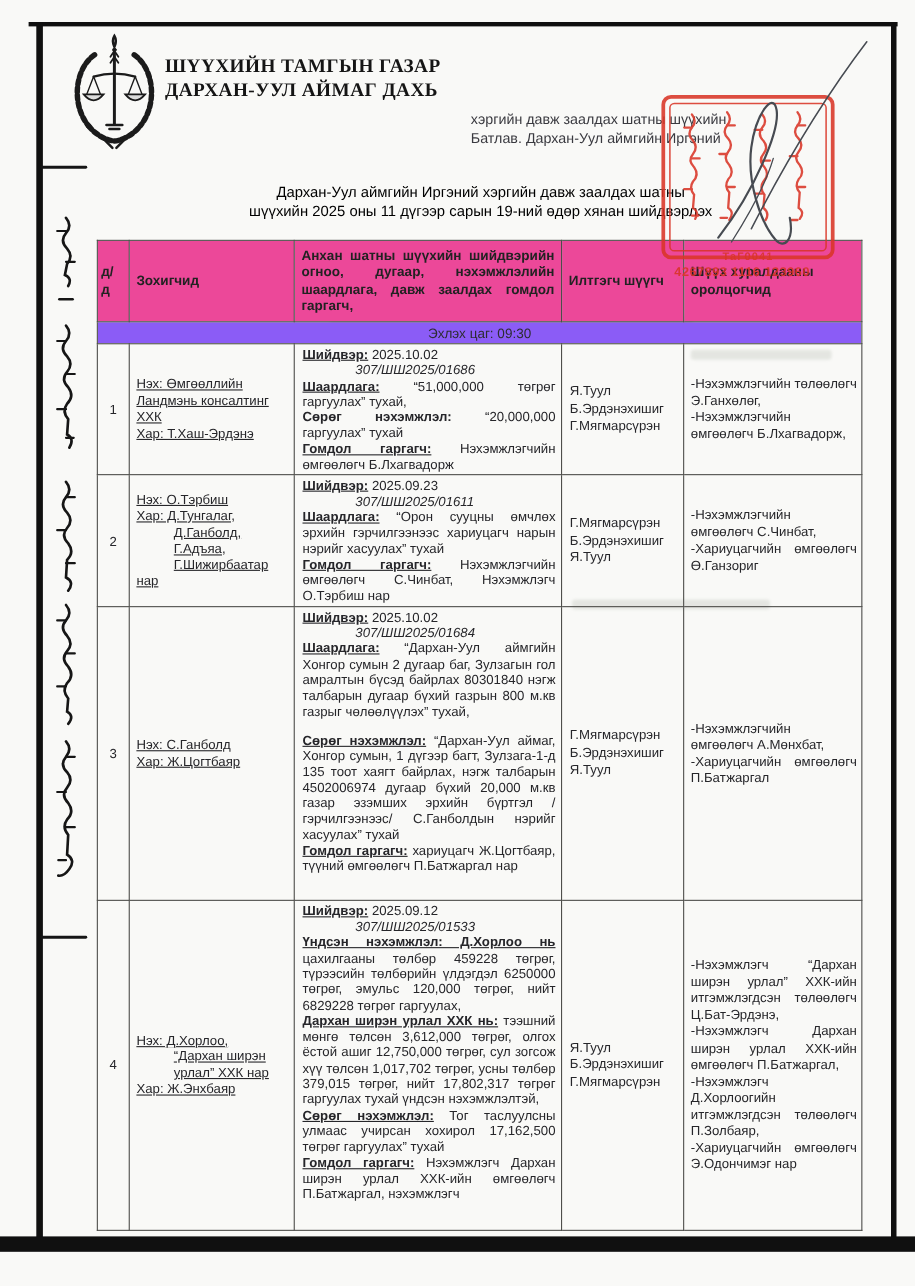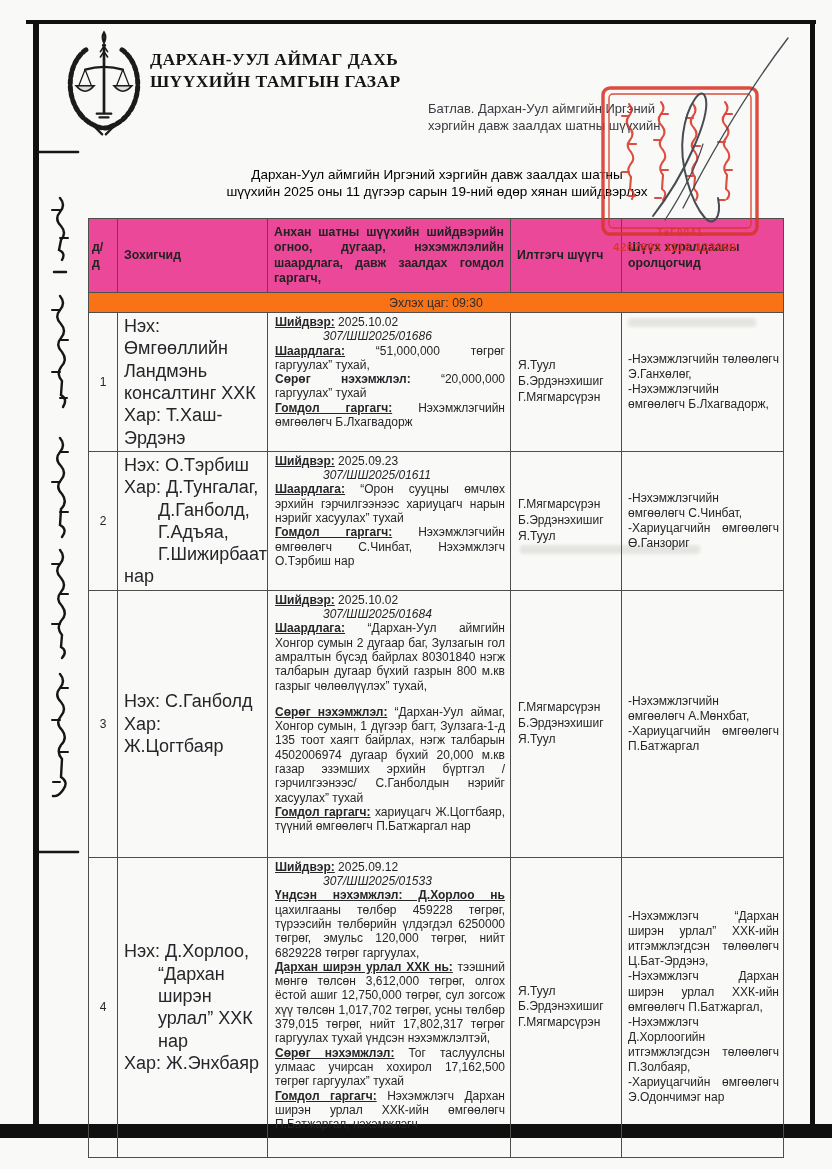--- a/index.html
+++ b/index.html
@@ -20,23 +20,23 @@
   .doctitle{position:absolute;left:96px;top:166px;width:682px;text-align:center;
             font-size:13.5px;line-height:17px;color:#000000;}
   
   .tablewrap{position:absolute;left:88px;top:218px;z-index:2;}
   table{border-collapse:collapse;table-layout:fixed;width:695px;}
   td,th{border:1.4px solid #4e4e4b;overflow:hidden;}
   thead th{background:#ec4899;font-size:12.3px;font-weight:bold;text-align:left;
            line-height:1.25;padding:4px 6px;vertical-align:middle;color:#222;}
   thead th.jst{text-align:justify;}
   thead th.c1h{text-align:left;padding:4px 3px;}
-  .start-row td{height:19px;text-align:center;font-size:12.3px;background:#f97316;padding:0 2px;color:#2c2c30;}
+  .start-row td{height:19px;text-align:center;font-size:12.3px;background:#8b5cf6;padding:0 2px;color:#2c2c30;}
   .no-cell{text-align:center;font-size:12px;vertical-align:middle;}
-  .parties-cell{vertical-align:middle;font-size:18px;line-height:1.24;padding:2px 4px 2px 6px;}
+  .parties-cell{vertical-align:middle;font-size:12px;line-height:1.24;padding:2px 4px 2px 6px;text-decoration:underline;}
   .parties-cell .ind{padding-left:34px;}
   .decision-cell{vertical-align:top;font-size:12px;line-height:14.3px;padding:2px 5px 2px 7px;}
   .para{text-align:justify;}
   .para.ind{padding-left:48px;text-align:left;font-style:italic;}
   .para.gap{margin-top:12px;}
   .bu{font-weight:bold;text-decoration:underline;}
   .b{font-weight:bold;}
   .judges-cell{vertical-align:middle;font-size:12px;line-height:1.32;padding:2px 4px 2px 7px;}
   .parts-cell{vertical-align:middle;font-size:12px;line-height:1.26;padding:2px 4px 2px 6px;}
   .parts-cell div{text-align:justify;}
@@ -81,27 +81,27 @@
       <path d="M19,62 Q29,74 39,62 Z" stroke-width="1.8" fill="#1b1b1b" fill-opacity=".12"></path>
 
       <path d="M71,44 L64,62 M71,44 L78,62" stroke-width="1.4"></path>
       <path d="M61,62 Q71,74 81,62 Z" stroke-width="1.8" fill="#1b1b1b" fill-opacity=".12"></path>
 
       <path d="M42,93 h16 M45,97 h10" stroke-width="2.6"></path>
     </g>
   </svg>
 
   <div class="orgname">
+    <div>ШҮҮХИЙН ТАМГЫН ГАЗАР</div>
     <div>ДАРХАН-УУЛ АЙМАГ ДАХЬ</div>
-    <div>ШҮҮХИЙН ТАМГЫН ГАЗАР</div>
   </div>
 
   <div class="approval">
+    <div>хэргийн давж заалдах шатны шүүхийн</div>
     <div>Батлав.  Дархан-Уул аймгийн Иргэний</div>
-    <div>хэргийн давж заалдах шатны шүүхийн</div>
   </div>
 
   <div class="doctitle">
     <div>Дархан-Уул аймгийн Иргэний хэргийн давж заалдах шатны</div>
     <div>шүүхийн 2025 оны 11 дүгээр сарын 19-ний өдөр хянан шийдвэрлэх</div>
   </div>
 
   <div class="tablewrap">
     <table>
       <colgroup>

